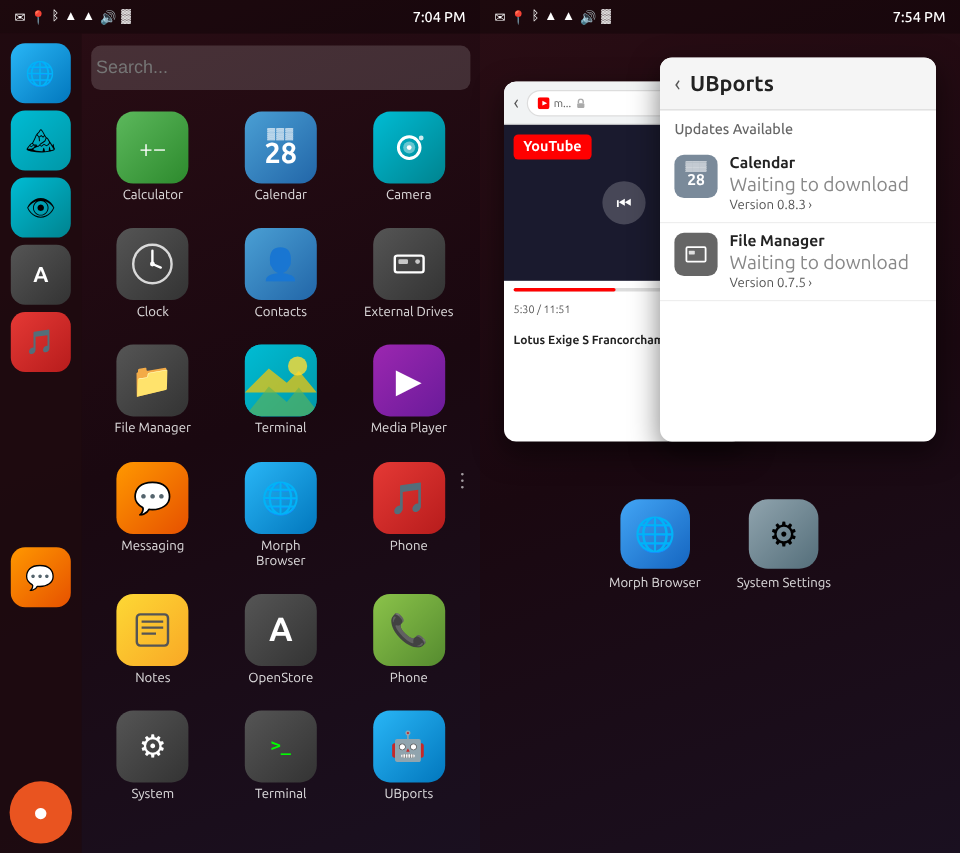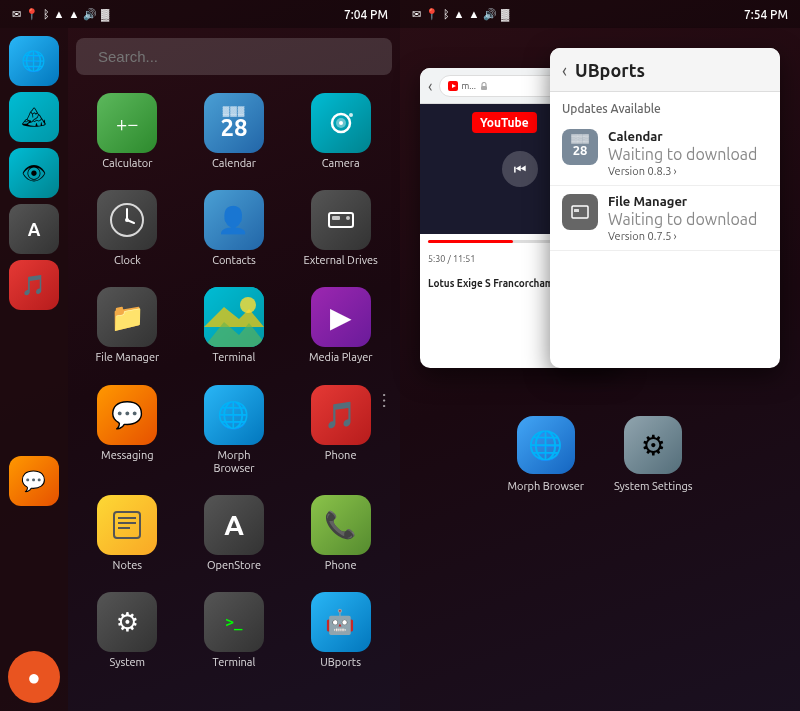--- a/index.html
+++ b/index.html
@@ -89,21 +89,21 @@
       flex: 1;
       display: flex;
       flex-direction: column;
       padding: 10px 8px 8px 8px;
     }
 
     .search-bar {
       background: rgba(255,255,255,0.15);
       border: none;
       border-radius: 8px;
-      padding: 10px 22px;
+      padding: 10px 4px;
       color: rgba(255,255,255,0.6);
       font-size: 15px;
       width: 100%;
       margin-bottom: 10px;
       outline: none;
     }
 
     .app-grid {
       display: grid;
       grid-template-columns: repeat(3, 1fr);
@@ -240,21 +240,20 @@
     .yt-logo {
       background: #ff0000;
       color: white;
       font-size: 12px;
       font-weight: bold;
       padding: 4px 8px;
       border-radius: 4px;
       position: absolute;
       top: 8px;
       left: 8px;
-      margin-left: 44px;
     }
     .yt-play-btn {
       width: 36px;
       height: 36px;
       background: rgba(255,255,255,0.2);
       border-radius: 50%;
       display: flex;
       align-items: center;
       justify-content: center;
       font-size: 14px;

